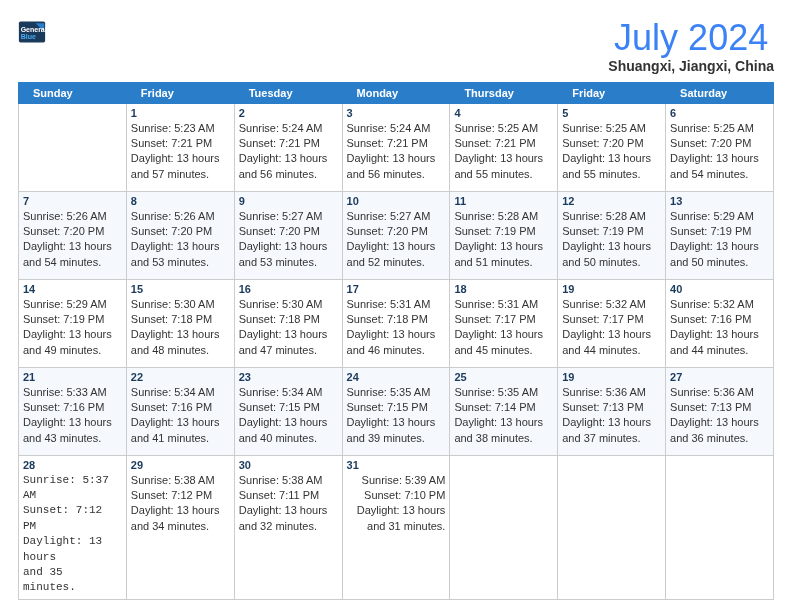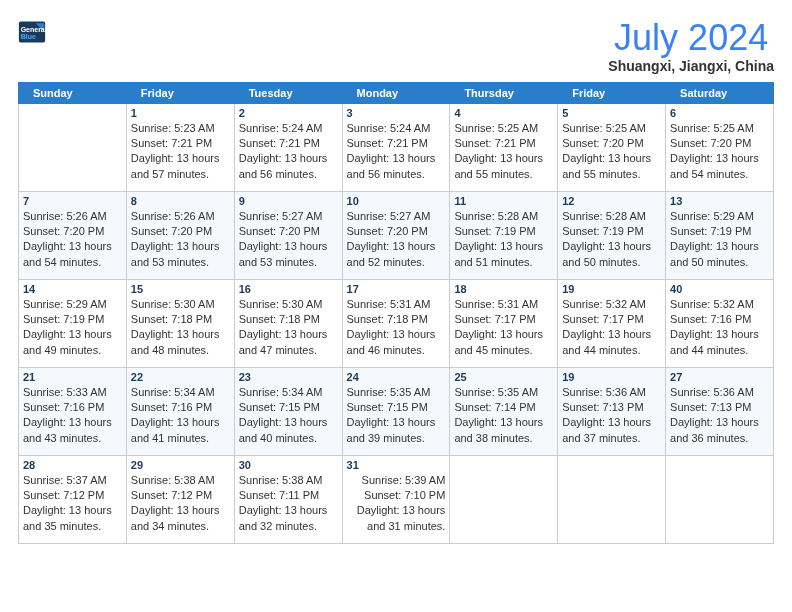--- a/index.html
+++ b/index.html
@@ -318,21 +318,21 @@
             <span class="day-number">27</span>
             <div class="day-info" style="white-space: pre-line;">Sunrise: 5:36 AM
 Sunset: 7:13 PM
 Daylight: 13 hours
 and 36 minutes.</div>
           </td>
         </tr>
         <tr>
           <td>
             <span class="day-number">28</span>
-            <div class="day-info" style="white-space: pre-line;">Sunrise: 5:37 AM
+            <div class="day-info" style="white-space: pre-line; font-family: Liberation Mono, monospace;">Sunrise: 5:37 AM
 Sunset: 7:12 PM
 Daylight: 13 hours
 and 35 minutes.</div>
           </td>
           <td>
             <span class="day-number">29</span>
             <div class="day-info" style="white-space: pre-line;">Sunrise: 5:38 AM
 Sunset: 7:12 PM
 Daylight: 13 hours
 and 34 minutes.</div>

